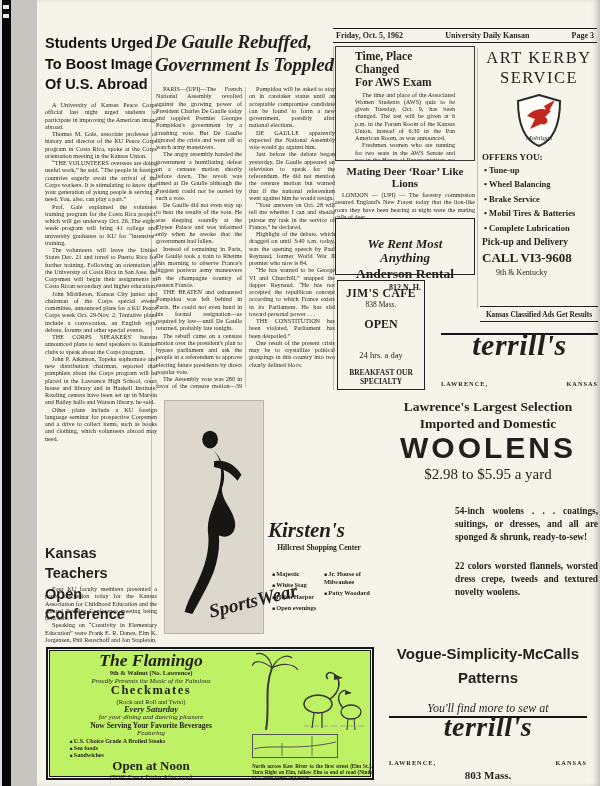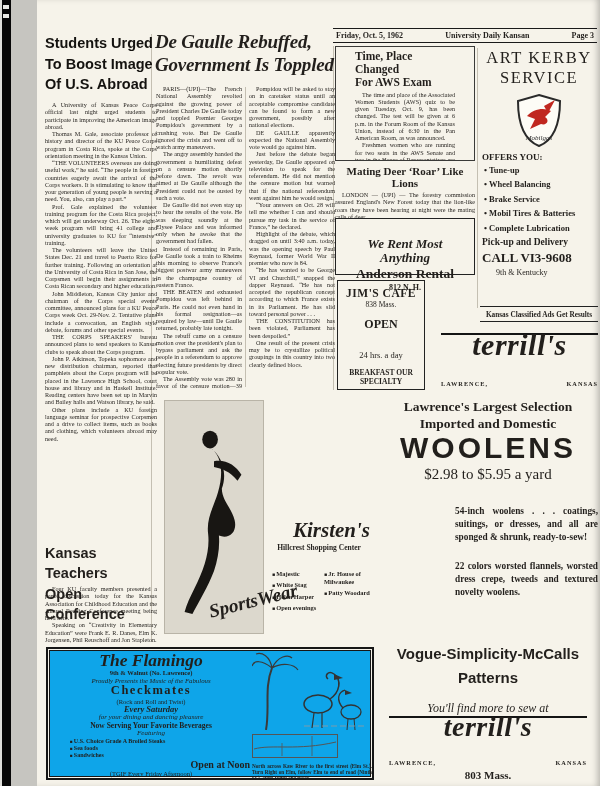--- a/index.html
+++ b/index.html
@@ -95,45 +95,45 @@
 
   
   #vogue1 { left:341px; top:645px; width:220px; text-align:center; font-family:"Liberation Sans",sans-serif; font-weight:bold; font-size:15px; }
   #vogue2 { left:341px; top:669px; width:220px; text-align:center; font-family:"Liberation Sans",sans-serif; font-weight:bold; font-size:15px; }
   #sew { left:341px; top:701px; width:220px; text-align:center; font-style:italic; font-size:12px; }
   #addr803 { left:341px; top:769px; width:220px; text-align:center; font-weight:bold; font-size:11px; }
 
   
   #kirstens { left:119px; top:392px; width:218px; height:250px; overflow:hidden; }
   .k-photo { position:absolute; left:8px; top:8px; width:100px; height:234px; background:#dcd8cd; border:1px solid #b9b4a7; }
-  .k-store { position:absolute; left:112px; top:126px; width:102px; text-align:right; font-style:italic; font-weight:bold; font-size:21px; }
+  .k-store { position:absolute; left:112px; top:126px; width:102px; text-align:left; font-style:italic; font-weight:bold; font-size:21px; }
   .k-loc { position:absolute; left:110px; top:152px; width:106px; text-align:center; font-weight:bold; font-size:7.5px; line-height:1.15; }
   .k-brands1 { position:absolute; left:116px; top:178px; width:50px; }
   .k-brands2 { position:absolute; left:168px; top:178px; width:48px; }
   .k-brands1 p, .k-brands2 p { margin:0 0 3.5px; font-size:6.4px; font-weight:bold; line-height:1.15; text-indent:0; }
   .k-brands1 p::before, .k-brands2 p::before { content:"■ "; font-size:5px; }
   .k-script { position:absolute; left:52px; top:198px; font-style:italic; font-weight:bold; font-size:19px; transform:rotate(-14deg); }
 
   
-  #flamingo { left:9px; top:647px; width:328px; height:133px; border:2px solid #161616; background:#0ea5e9;
+  #flamingo { left:9px; top:647px; width:328px; height:133px; border:2px solid #161616; background:#bef264;
               box-shadow: inset 0 0 0 1px #f6f3ea, inset 0 0 0 2px #161616; overflow:hidden; }
   .f-left { position:absolute; left:4px; top:2px; width:198px; text-align:center; }
   .f-name { font-style:italic; font-weight:bold; font-size:17.5px; line-height:1.05; }
   .f-addr { font-size:6.5px; font-weight:bold; line-height:1.1; }
   .f-presents { font-style:italic; font-size:6.8px; line-height:1.1; }
   .f-band { font-weight:bold; font-size:12.5px; letter-spacing:1.5px; line-height:1.1; }
   .f-genre { font-size:6.5px; line-height:1.1; }
   .f-day { font-weight:bold; font-style:italic; font-size:8.5px; line-height:1.12; }
   .f-tag { font-style:italic; font-size:7px; line-height:1.1; }
   .f-serving { font-weight:bold; font-size:7.5px; line-height:1.12; }
   .f-feat { font-style:italic; font-size:7px; line-height:1.1; }
   .f-menu { text-align:left; padding-left:18px; }
   .f-menu p { margin:0; font-size:6px; font-weight:bold; line-height:1.1; text-indent:0; }
   .f-menu p::before { content:"■ "; font-size:4.5px; }
-  .f-open { font-weight:bold; font-size:10px; line-height:1.1;text-align:right; }
+  .f-open { font-weight:bold; font-size:13px; line-height:1.1; }
   .f-tgif { font-size:6.5px; line-height:1.1; }
   .f-amen { display:flex; justify-content:space-around; font-size:6.3px; font-weight:bold; line-height:1.1; }
   .f-right { position:absolute; left:204px; top:3px; width:120px; }
   .f-dir { font-size:5.2px; font-weight:bold; line-height:1.18; text-align:justify; margin-top:1px; }
 </style>
 </head>
 <body>
 
 <div class="filmstrip"></div>
 <div class="notch" style="top:5px"></div>

